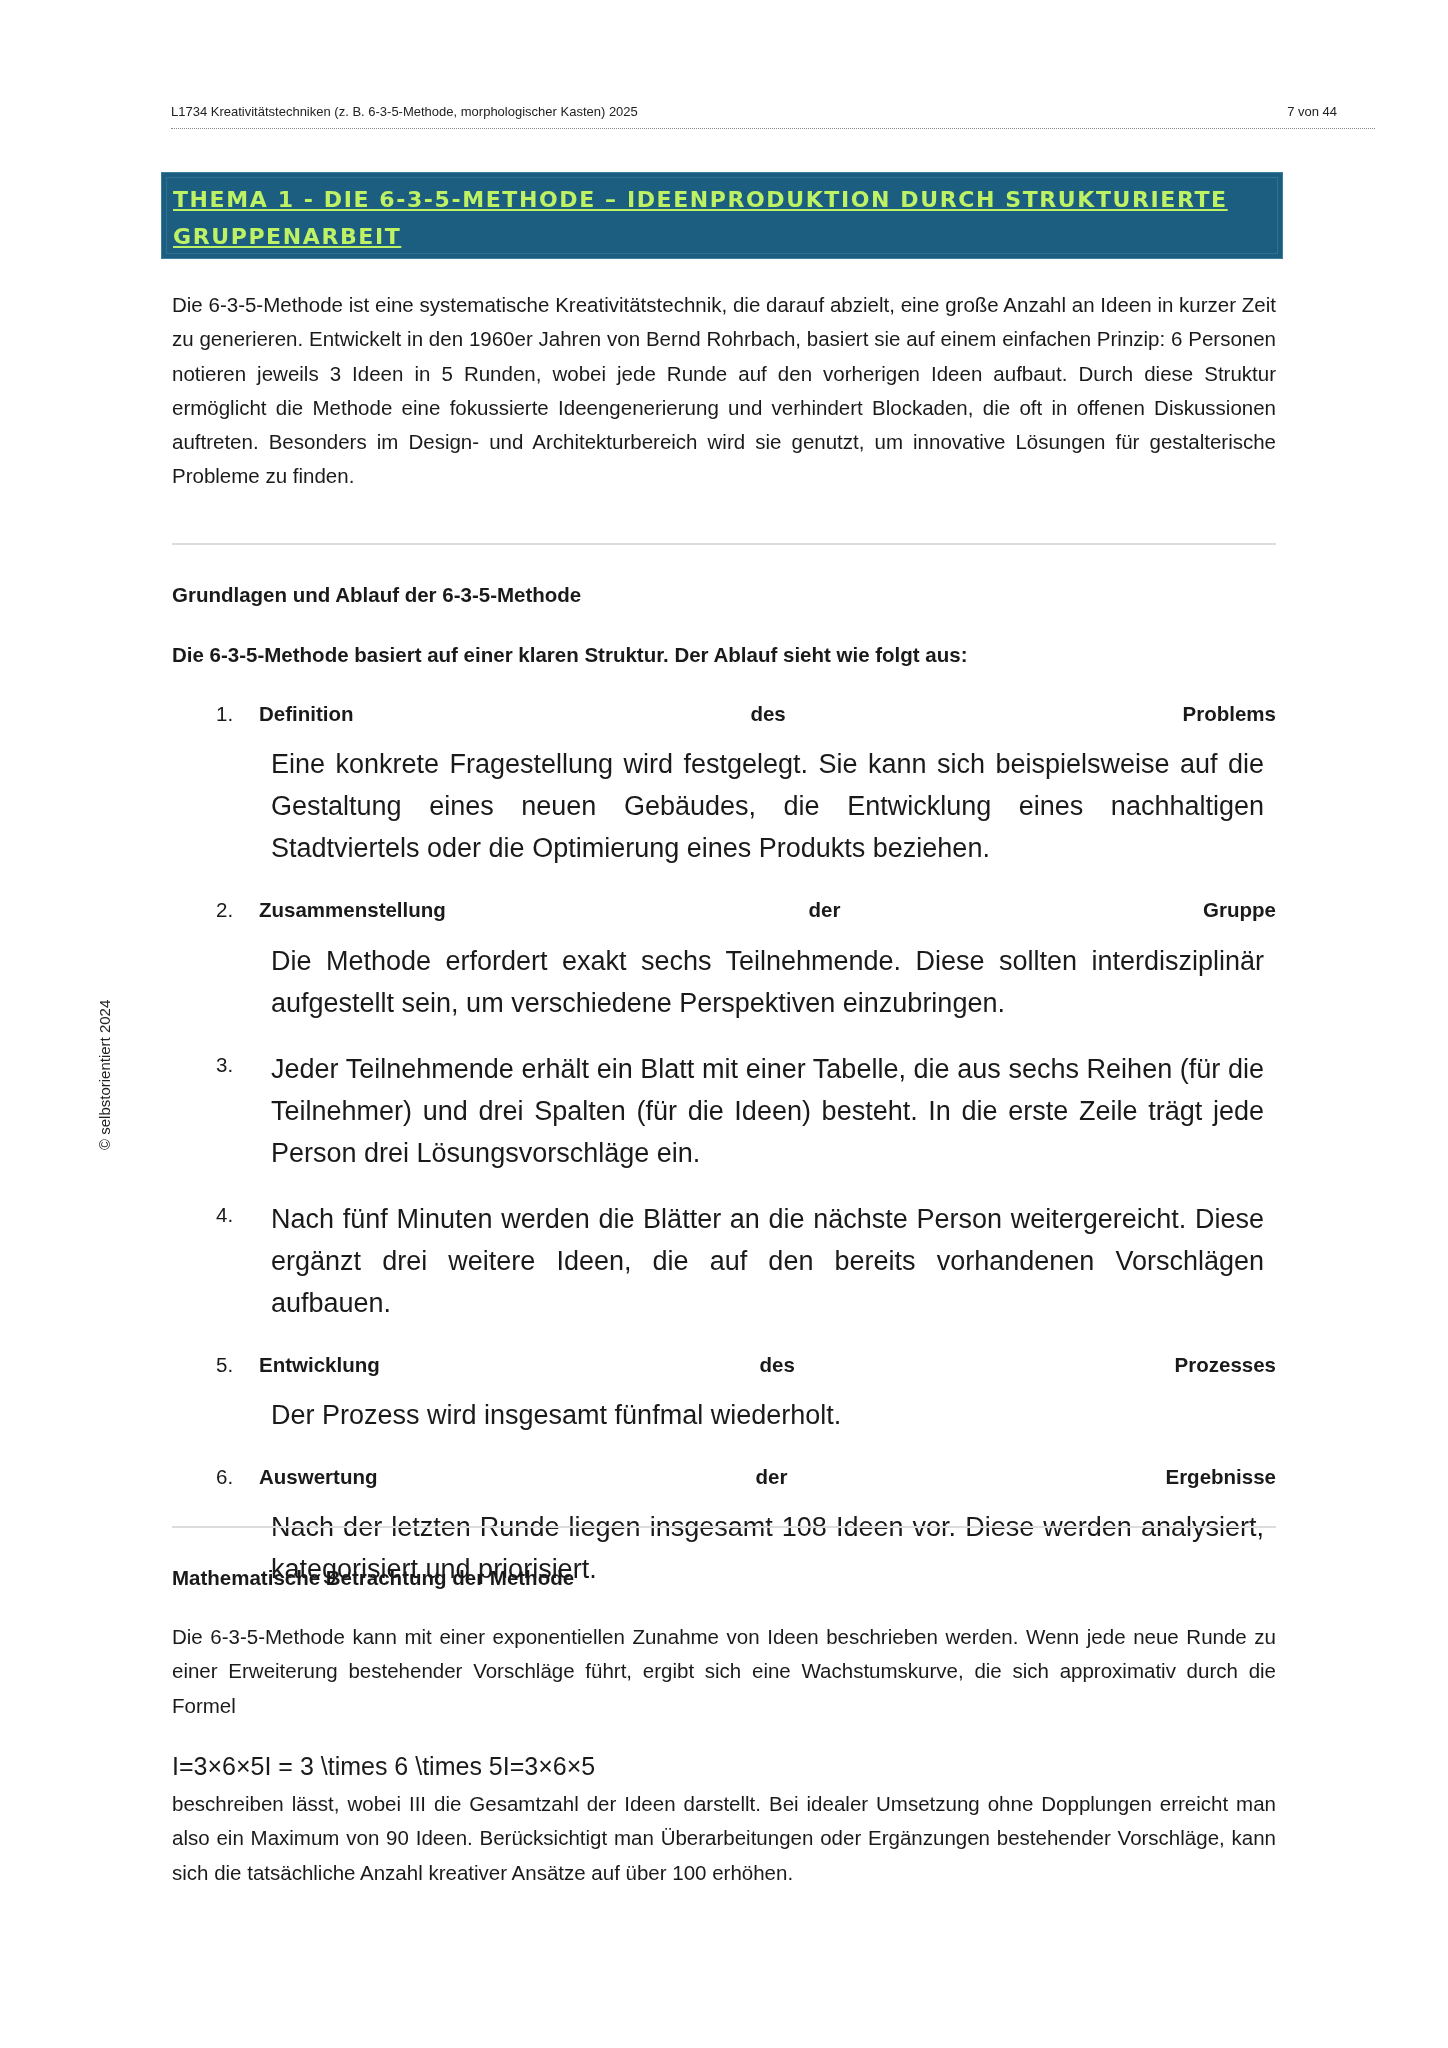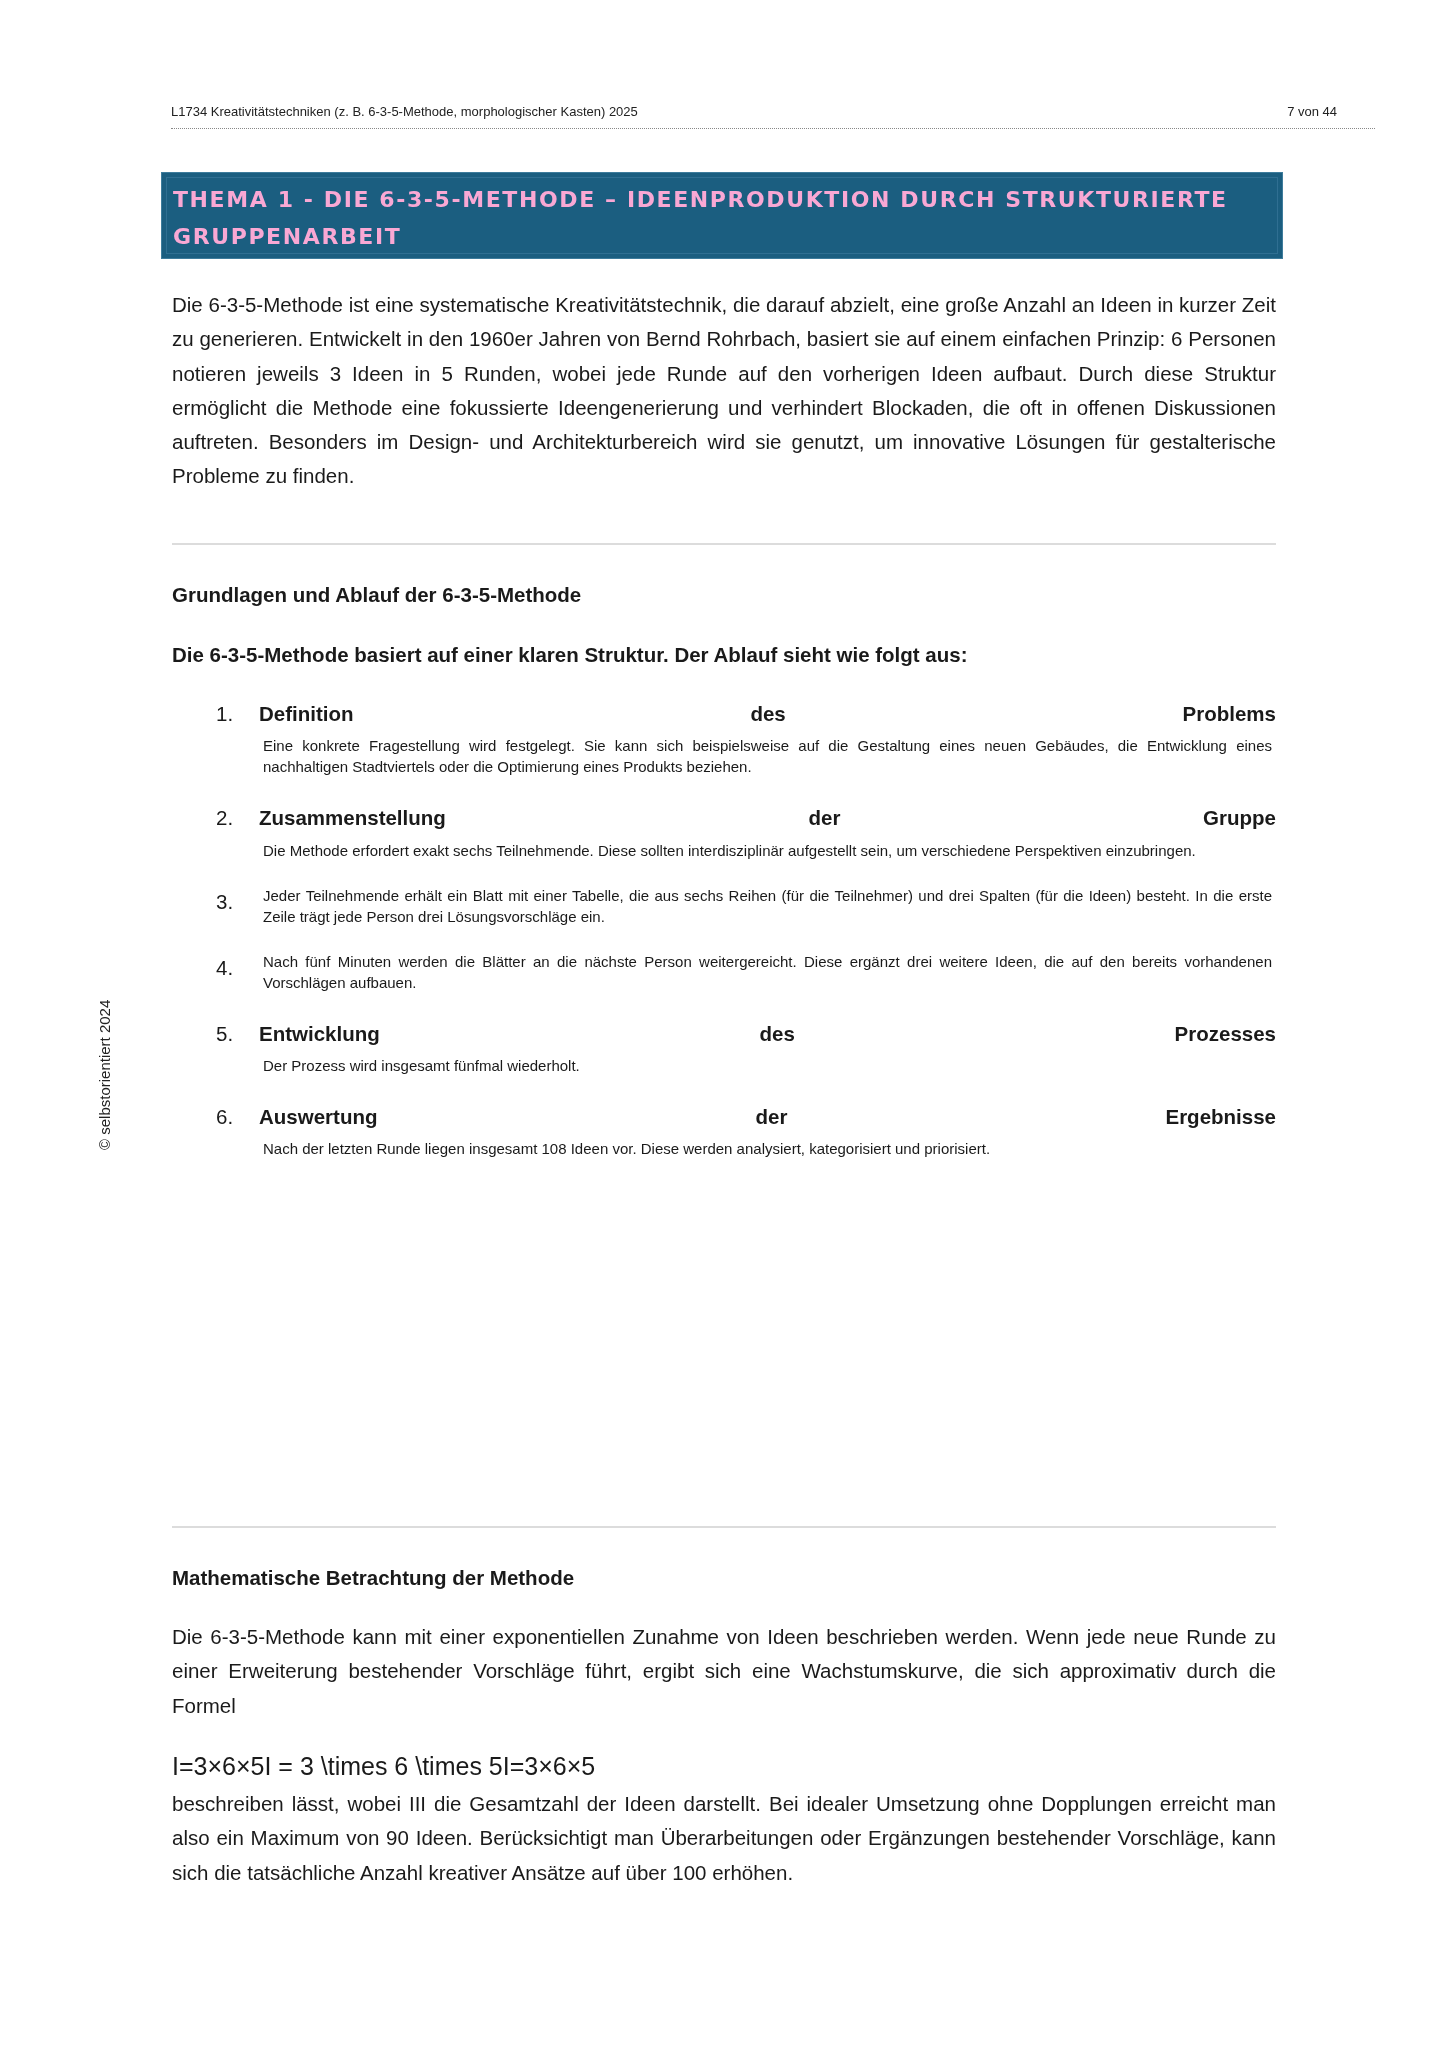--- a/index.html
+++ b/index.html
@@ -27,21 +27,21 @@
     border: 1px solid #3e7c9c;
   }
   .banner::before {
     content: ""; position: absolute; left: 4px; right: 4px; top: 4px; bottom: 4px;
     border: 1px solid #2f6f92; pointer-events: none;
   }
   .banner-title {
     position: absolute; left: 11px; top: 8px; width: 1090px;
     font-family: "DejaVu Sans", sans-serif; font-weight: bold;
     font-size: 22px; line-height: 37px; letter-spacing: 1.6px;
-    color: #f9a8d4; text-transform: uppercase;
+    color: #bef264; text-transform: uppercase; text-decoration: underline;
   }
 
   .content { position: absolute; left: 172px; width: 1104px; }
   p.body-text {
     margin: 0; font-size: 20.5px; line-height: 34.3px; text-align: justify;
     color: #1a1a1a;
   }
   .divider {
     position: absolute; left: 172px; width: 1104px; height: 0;
     border-top: 2px solid #dcdcdc;
@@ -50,21 +50,21 @@
     position: absolute; left: 172px; margin: 0;
     font-size: 20.5px; font-weight: bold; color: #1a1a1a;
   }
   .steps { position: absolute; left: 172px; width: 1104px; margin: 0; padding: 0; list-style: none; }
   .step { position: relative; padding-left: 87px; }
   .step-num { position: absolute; left: 44px; top: 0; font-size: 20.5px; line-height: 34.3px; }
   .step-title {
     display: flex; justify-content: space-between;
     font-weight: bold; font-size: 20.5px; line-height: 34.3px;
   }
-  .step-desc { font-size: 15px; line-height: 21px; text-align: justify; margin: 4px; }
+  .step-desc { font-size: 27px; line-height: 42px; text-align: justify; margin: 12px; }
   .formula { position: absolute; left: 172px; font-size: 25px; }
 </style>
 </head>
 <body>
 
 <div class="page-header">
   <span class="hdr-title">L1734 Kreativitätstechniken (z. B. 6-3-5-Methode, morphologischer Kasten) 2025</span>
   <span class="hdr-page">7 von 44</span>
 </div>
 

